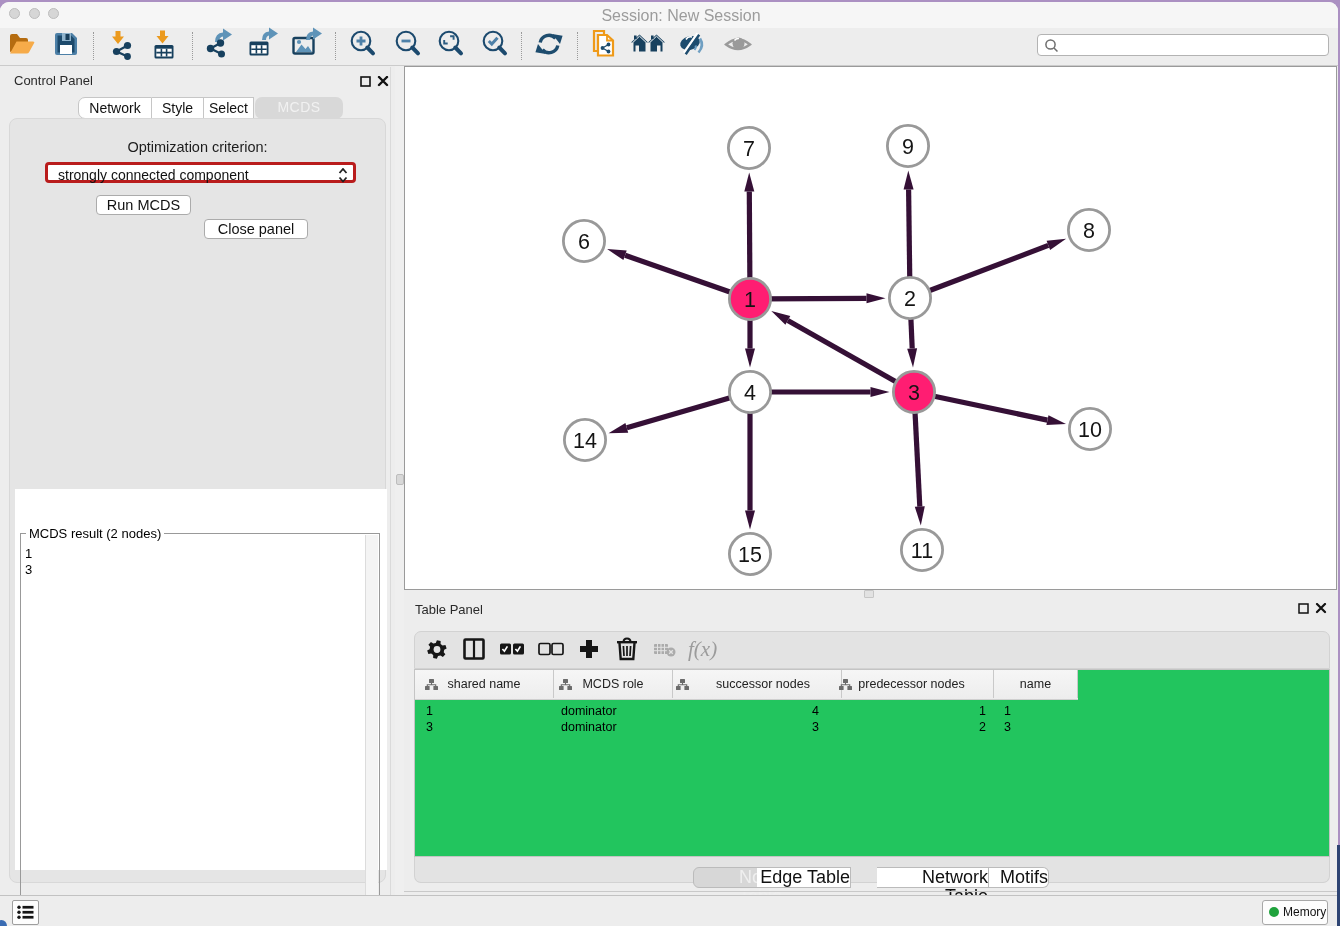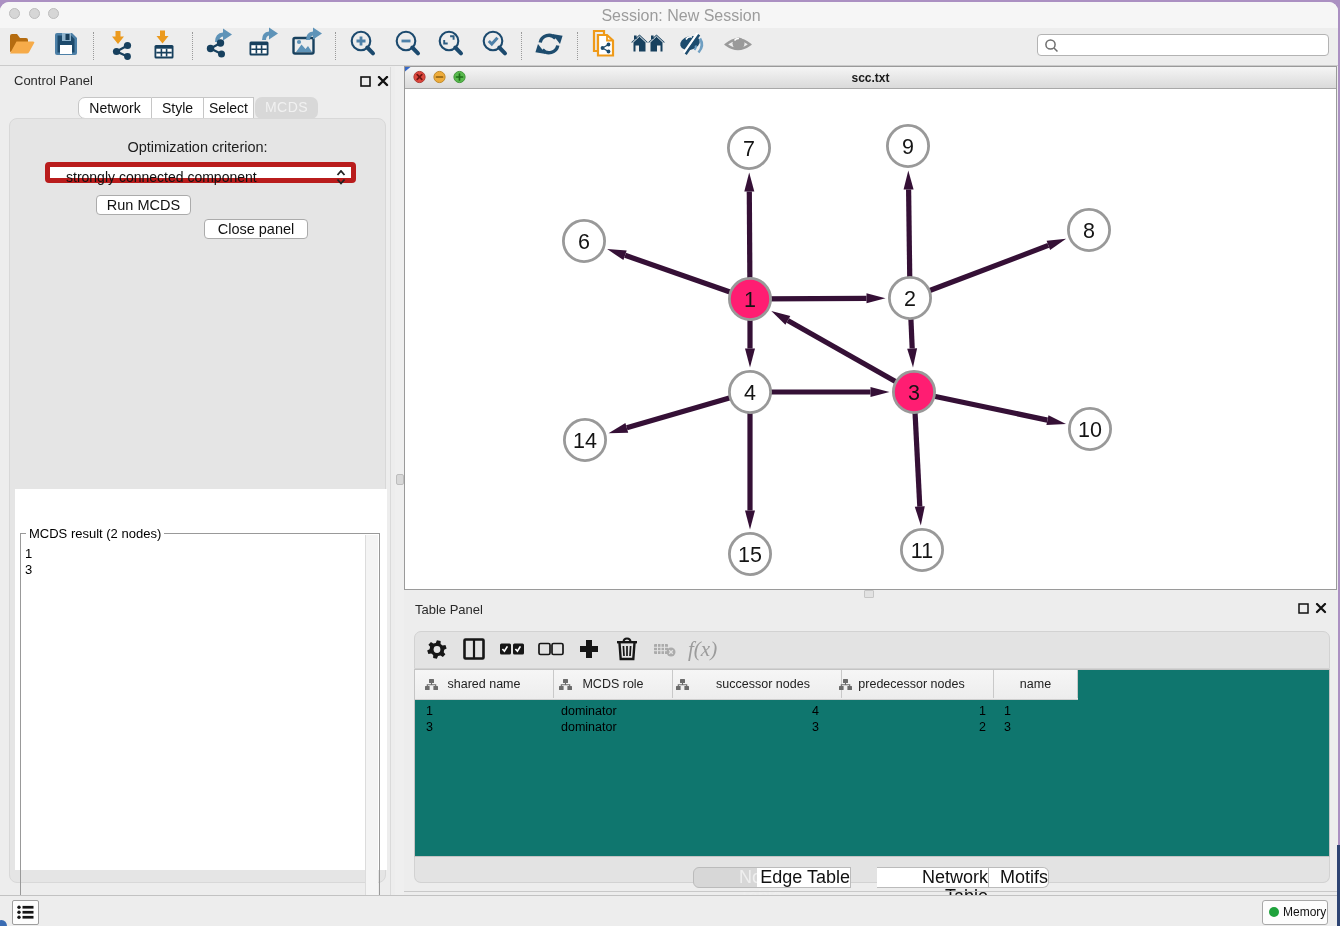--- a/index.html
+++ b/index.html
@@ -20,22 +20,22 @@
 
 #cp-title{position:absolute;left:14px;top:71px;font-size:13px;color:#2a2a2a;}
 #cp-tabs{position:absolute;left:78px;top:95px;height:21px;}
 .tab{position:absolute;top:0;height:22px;background:#fff;border:1px solid #c6c6c6;
   box-sizing:border-box;font-size:14px;color:#111;text-align:center;line-height:21px;}
 #cp-panel{position:absolute;left:9px;top:116px;width:377px;height:765px;
   background:#e5e5e5;border-radius:8px;border:1px solid #d8d8d8;box-sizing:border-box;}
 #opt-label{position:absolute;left:0;top:20px;width:100%;text-align:center;
   font-size:14.5px;color:#1c1c1c;}
 #opt-select{position:absolute;left:35px;top:43px;width:311px;height:21px;background:#fff;
-  border:5px solid #b91c1c;border-radius:4px;font-size:14px;color:#111;line-height:20px;
-  padding-left:16px;box-sizing:border-box;}
+  border:3px solid #b91c1c;border-radius:4px;font-size:14px;color:#111;line-height:20px;
+  padding-left:10px;box-sizing:border-box;}
 .btn{position:absolute;top:76px;height:20px;background:#fff;border:1px solid #ababab;
   border-radius:4px;box-sizing:border-box;font-size:14.5px;color:#111;
   text-align:center;line-height:18px;}
 #fieldwrap{position:absolute;left:5px;top:370px;width:372px;height:381px;background:#fff;}
 #fieldset{position:absolute;left:5px;top:12px;width:360px;height:368px;
   border:1px solid #999;box-sizing:border-box;font-size:13px;color:#000;margin-top:32px;}
 #mcds-scroll{position:absolute;right:1px;top:1px;width:13px;height:364px;
   background:#f4f4f4;border-left:1px solid #dcdcdc;box-sizing:border-box;}
 
 #divider{position:absolute;left:395px;top:64px;width:9px;height:829px;background:#efefef;}
@@ -46,21 +46,21 @@
 #nw-title{position:absolute;top:4px;left:0;width:100%;text-align:center;
   font-size:12px;font-weight:bold;color:#1a1a1a;}
 
 #tp-title{position:absolute;left:415px;top:600px;font-size:13px;color:#2a2a2a;}
 #tp-toolbar{position:absolute;left:414px;top:629px;width:916px;height:38px;
   background:#e3e3e3;border:1px solid #d2d2d2;box-sizing:border-box;border-radius:7px 7px 0 0;}
 #tp-bottom{position:absolute;left:414px;top:855px;width:916px;height:26px;
   background:#e3e3e3;border:1px solid #d2d2d2;border-top:none;box-sizing:border-box;
   border-radius:0 0 7px 7px;}
 #tp-table{position:absolute;left:414px;top:667px;width:916px;height:188px;
-  background:#0f766e;border:1px solid #c4c4c4;box-sizing:border-box;}
+  background:#22c55e;border:1px solid #c4c4c4;box-sizing:border-box;}
 #tp-header{position:absolute;left:0;top:0;width:663px;height:29px;
   background:linear-gradient(#f6f6f6,#ededed);border-bottom:1px solid #cfcfcf;}
 .th{position:absolute;top:0;height:28px;border-right:1px solid #c9c9c9;
   font-size:12.5px;color:#222;text-align:center;line-height:28px;box-sizing:border-box;}
 .td{position:absolute;font-size:12.5px;color:#000;height:16px;line-height:16px;}
 
 .btab{position:absolute;top:865px;height:21px;background:#fff;border:1px solid #bbb;
   box-sizing:border-box;font-size:18px;color:#111;text-align:right;line-height:19px;}
 #statusbar{position:absolute;left:0;top:893px;width:100%;height:33px;
   border-top:1px solid #c2c2c2;background:#ededed;}
@@ -218,21 +218,21 @@
   </div>
   <div id="cp-title">Control Panel</div>
   <svg class="abs" style="left:360px;top:74px" width="32" height="12">
     <rect x="1" y="1" width="9" height="9" fill="none" stroke="#111" stroke-width="1.6"></rect>
     <path d="M19 1 L27 9 M27 1 L19 9" stroke="#111" stroke-width="2.4" stroke-linecap="round"></path>
   </svg>
   <div id="cp-tabs">
     <div class="tab" style="left:0;width:74px;border-radius:7px 0 0 7px;">Network</div>
     <div class="tab" style="left:74px;width:52px;border-left:none;">Style</div>
     <div class="tab" style="left:126px;width:50px;border-left:none;">Select</div>
-    <div class="tab" style="left:177px;width:63px;border:none;background:#d8d8d8;border-radius:7px;color:#f1f1f1;letter-spacing:0.5px;">MCDS</div>
+    <div class="tab" style="left:177px;width:88px;border:none;background:#d8d8d8;border-radius:7px;color:#f1f1f1;letter-spacing:0.5px;">MCDS</div>
   </div>
   <div id="cp-panel">
     <div id="opt-label">Optimization criterion:</div>
     <div id="opt-select">strongly connected component
       <svg style="position:absolute;right:5px;top:3px" width="10" height="15">
         <path d="M1.5 5 L5 1 L8.5 5 M1.5 9.5 L5 13.5 L8.5 9.5" fill="none" stroke="#222" stroke-width="1.8"></path>
       </svg>
     </div>
     <div class="btn" style="left:86px;width:95px;">Run MCDS</div>
     <div class="btn" style="left:194px;width:104px;margin-top:24px;">Close panel</div>
@@ -243,32 +243,20 @@
         <div id="mcds-scroll"></div>
       </div>
     </div>
   </div>
   <div style="position:absolute;left:390px;top:65px;width:1px;height:828px;background:#dadada;"></div>
   <div id="divider">
     <div style="position:absolute;left:1px;top:408px;width:6px;height:9px;background:#d8d8d8;
       border:1px solid #bdbdbd;border-radius:2px;"></div>
   </div>
   <div id="netwin">
-    <div id="nw-titlebar">
-      <svg class="abs" style="left:0;top:0" width="70" height="20">
-        <path d="M0 0 L5.5 0 L0 4.5 Z" fill="#3668c8"></path>
-        <circle cx="14.5" cy="10" r="5.6" fill="#e0473e" stroke="#ab3a33" stroke-width="1"></circle>
-        <path d="M12.2 7.7 L16.8 12.3 M16.8 7.7 L12.2 12.3" stroke="#701511" stroke-width="1.7" stroke-linecap="round"></path>
-        <circle cx="34.5" cy="10" r="5.6" fill="#eeac3b" stroke="#c08a2b" stroke-width="1"></circle>
-        <path d="M31.5 10 L37.5 10" stroke="#8a5d10" stroke-width="1.7" stroke-linecap="round"></path>
-        <circle cx="54.5" cy="10" r="5.6" fill="#58ba4d" stroke="#42953a" stroke-width="1"></circle>
-        <path d="M51.5 10 L57.5 10 M54.5 7 L54.5 13" stroke="#1d6d18" stroke-width="1.7" stroke-linecap="round"></path>
-      </svg>
-      <div id="nw-title">scc.txt</div>
-    </div>
     <svg class="abs" style="left:0;top:21px" width="931" height="500">
       <g stroke="#351036" stroke-width="5.2" fill="#351036">
         <line x1="345" y1="211" x2="344.3" y2="103.5"></line>
         <line x1="345" y1="211" x2="220.1" y2="167.3"></line>
         <line x1="345" y1="211" x2="461.5" y2="210.3"></line>
         <line x1="345" y1="211" x2="345.0" y2="260.5"></line>
         <line x1="505" y1="210" x2="503.6" y2="101.5"></line>
         <line x1="505" y1="210" x2="643.3" y2="157.4"></line>
         <line x1="505" y1="210" x2="507.2" y2="260.5"></line>
         <line x1="509" y1="304" x2="382.8" y2="232.5"></line>

